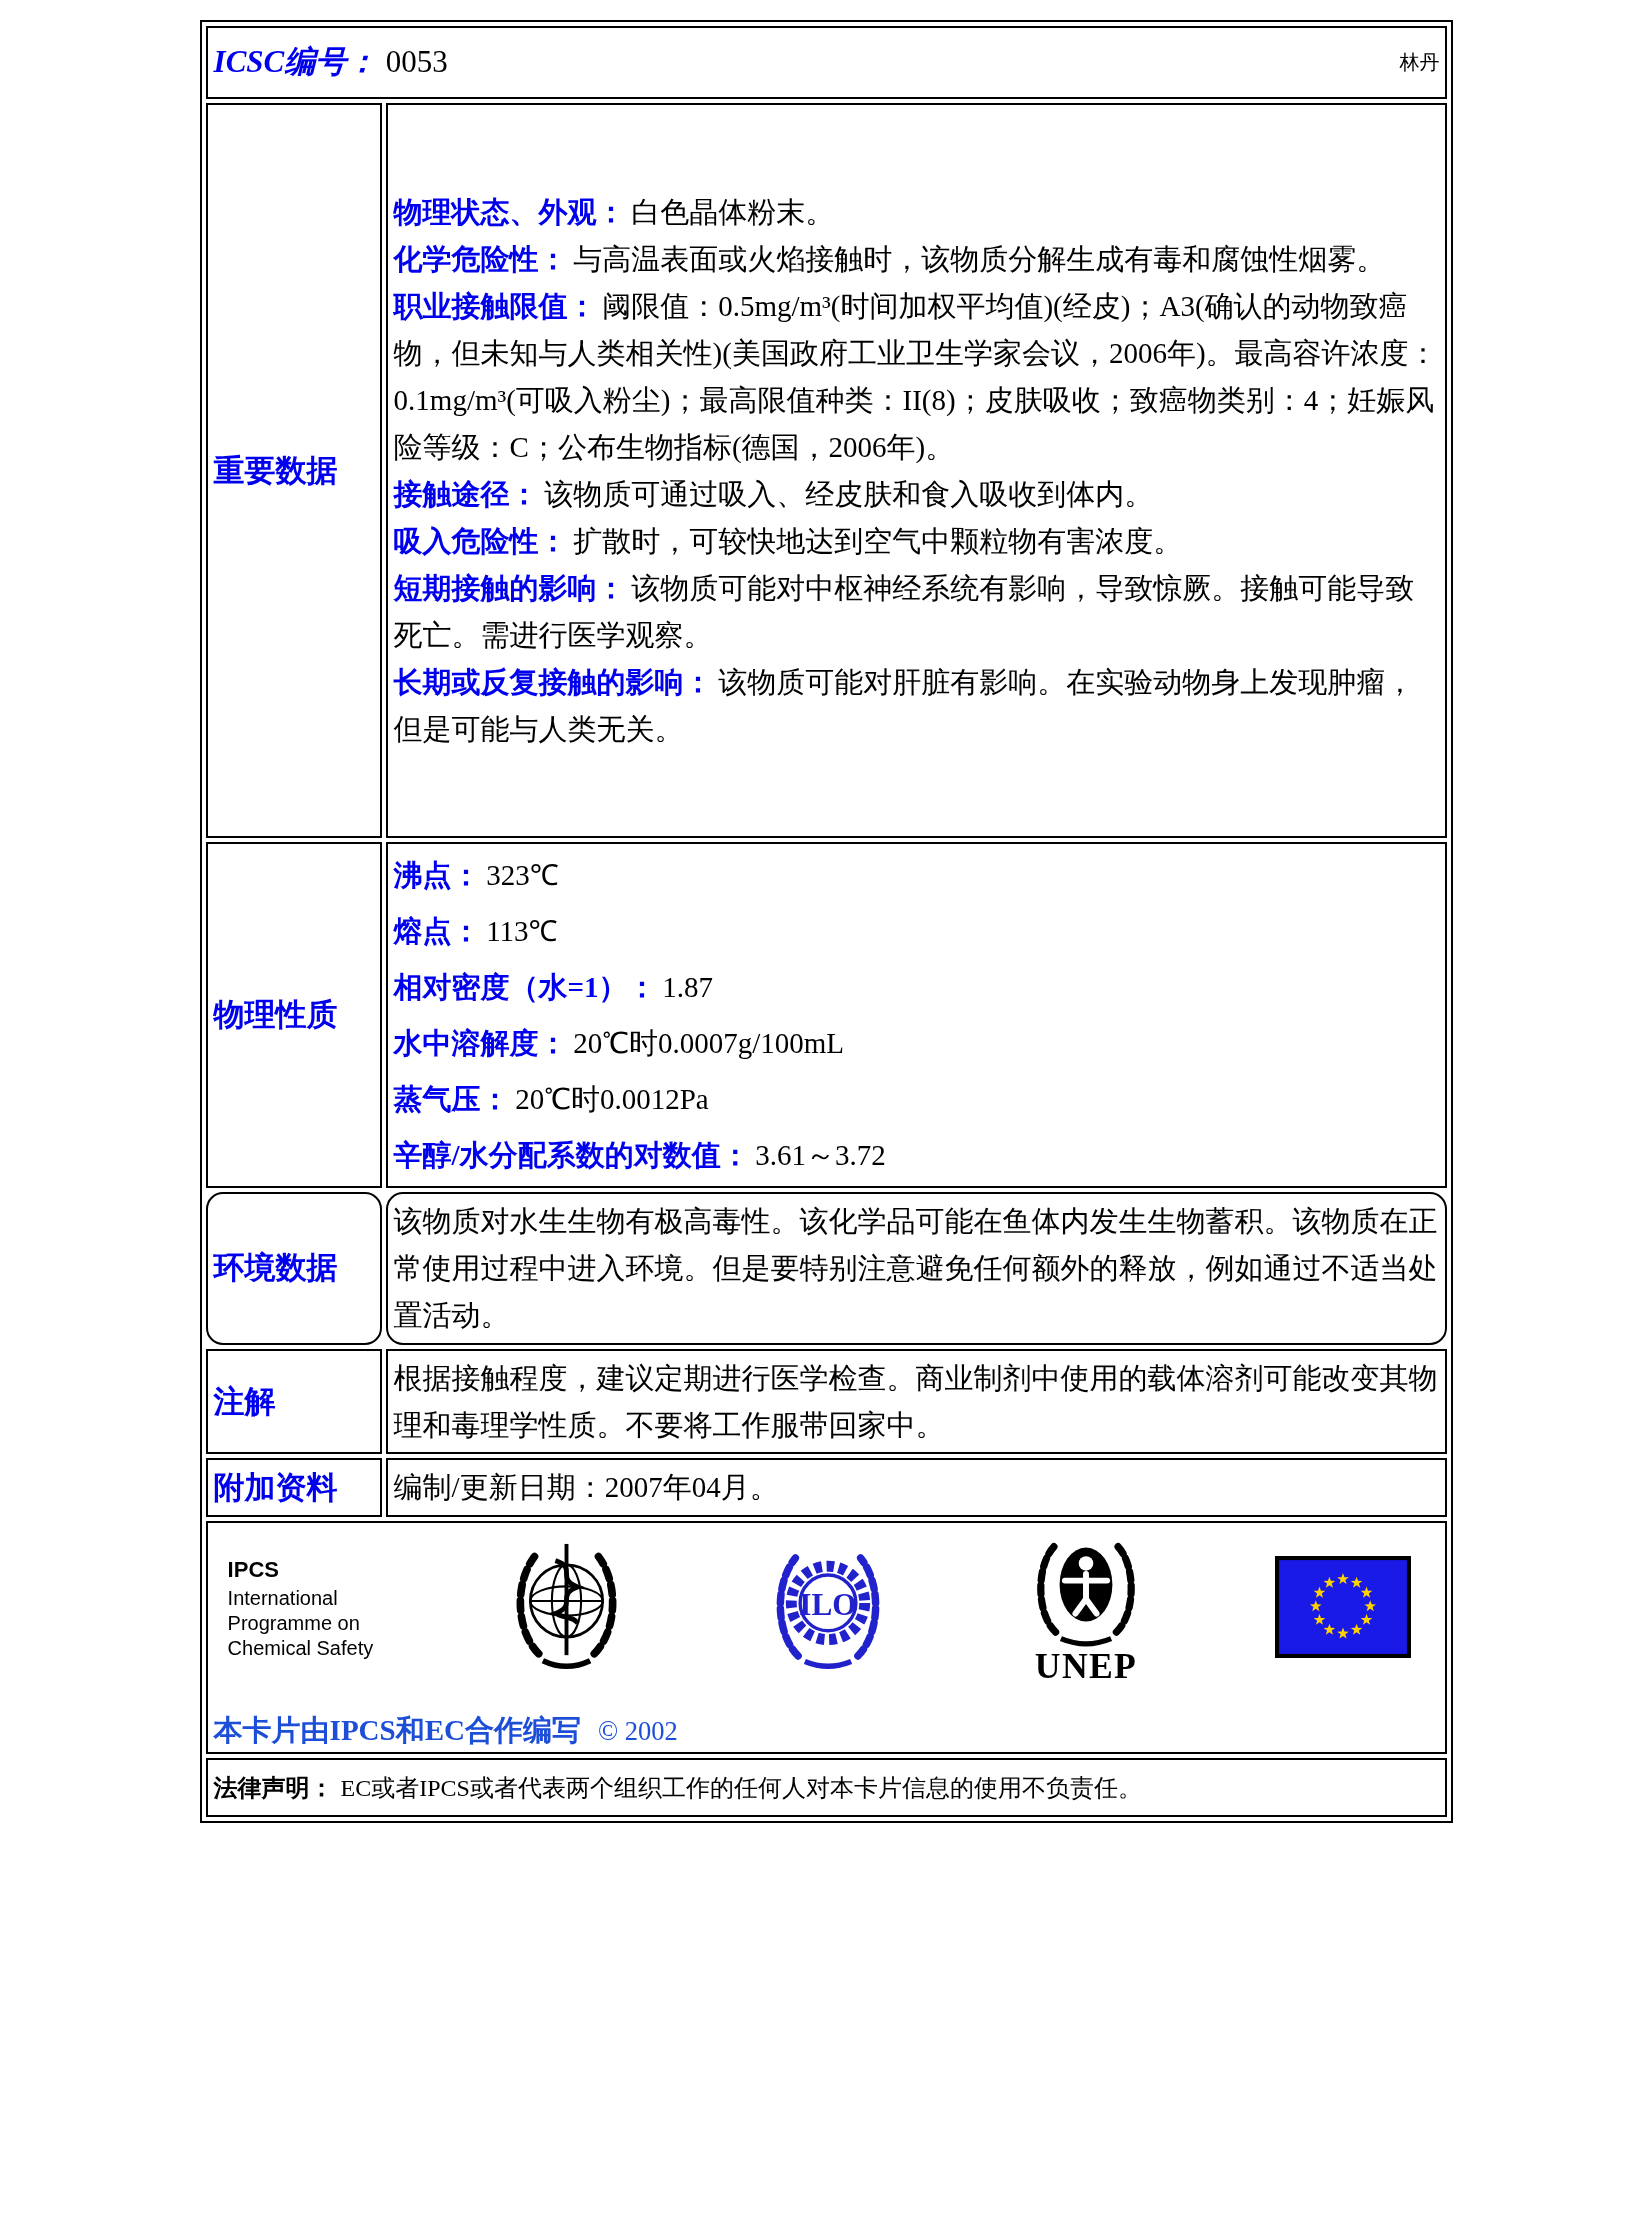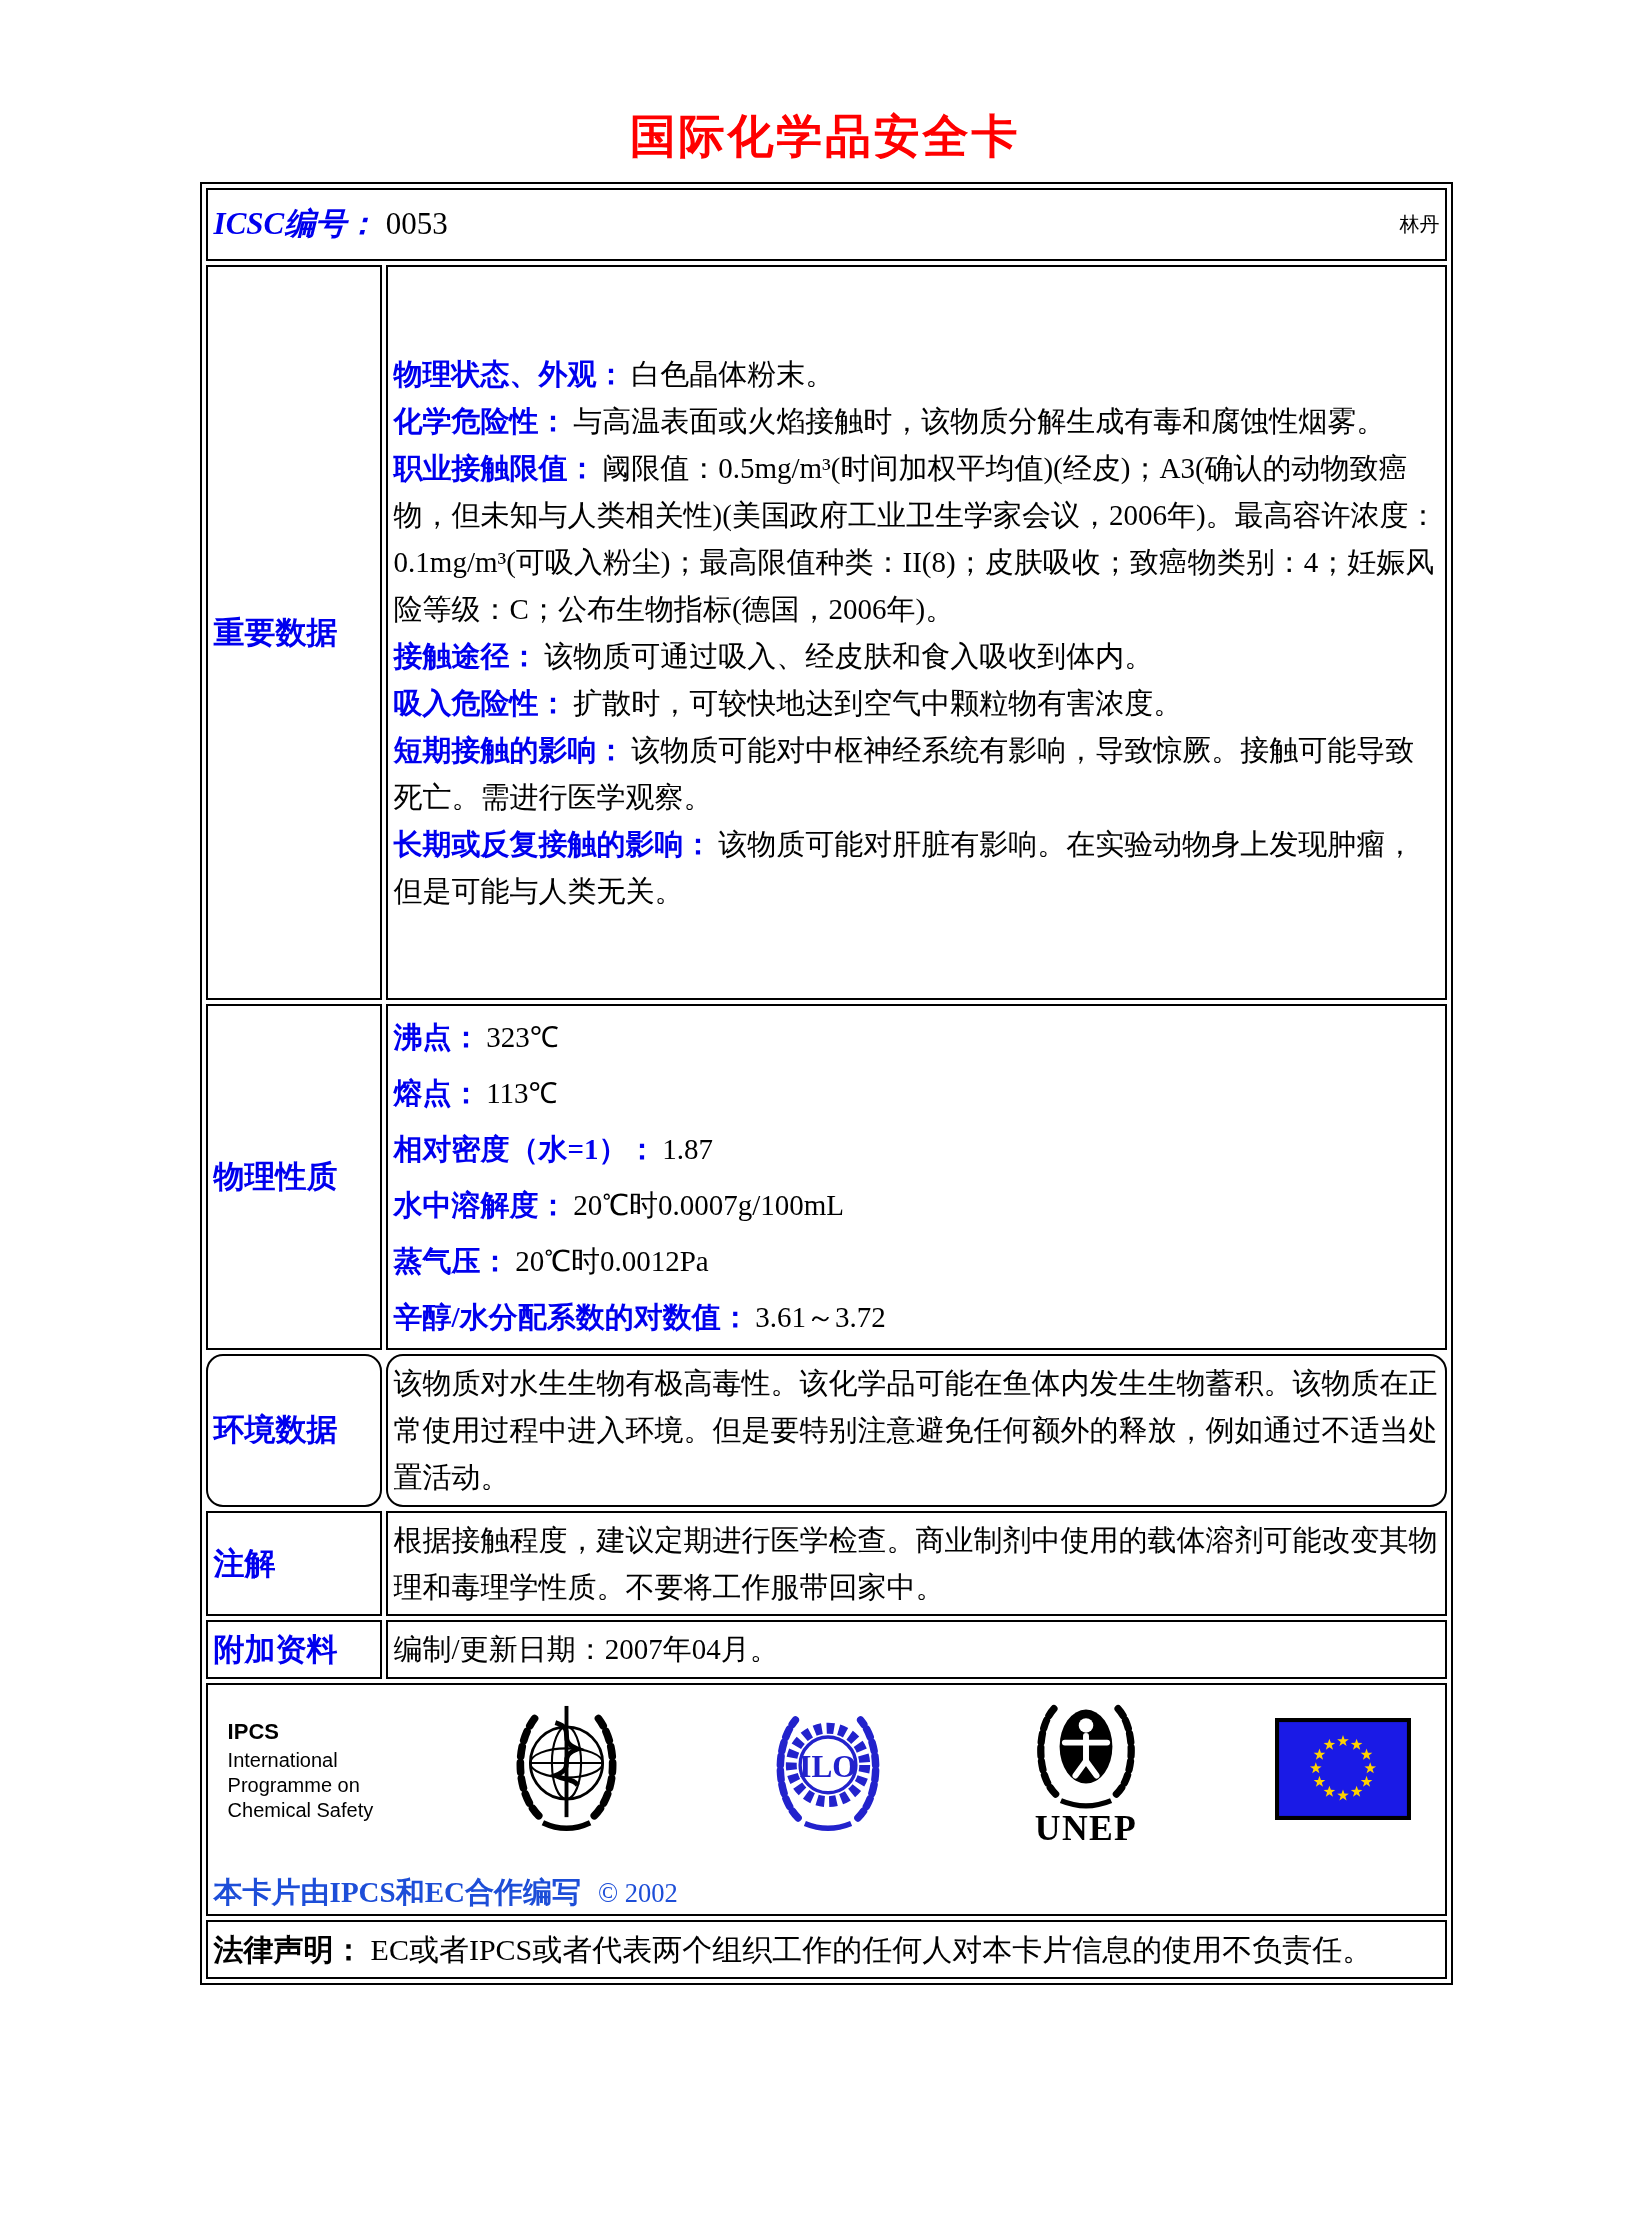--- a/index.html
+++ b/index.html
@@ -26,30 +26,29 @@
   tr.r-add td{height:52px;}
   tr.r-logos td{height:220px;}
   tr.r-legal td{height:52px;}
   .logos-row{display:flex;align-items:center;justify-content:space-between;padding:4.2px 28px 0 14px;}
   .ipcs-block{font-family:"Liberation Sans",sans-serif;line-height:25px;font-size:20px;}
   .ipcs-block .acro{font-size:22px;font-weight:bold;line-height:33px;}
   .logo{display:block;}
   .credit-line{font-size:29px;margin-top:26px;color:#1d4ed8;}
   .credit-line .credit{font-weight:bold;}
   .credit-line .copy{margin-left:9.8px;font-size:26.5px;}
-  .legal-wrap{font-size:30px;line-height:36px;}
+  .legal-wrap{font-size:24px;line-height:36px;}
   .legal-k{font-weight:bold;margin-right:7px;}
   svg text{font-family:"Liberation Serif",serif;}
 </style>
 </head>
 <body>
 
 <div class="page">
 
-  <h1 class="title">国际化学品安全卡</h1>
 
   <table class="card">
     <colgroup>
         <col class="c-label">
         <col>
       </colgroup>
 
     <tbody>
         <tr class="r-head">
       <td class="cell" colspan="2">

